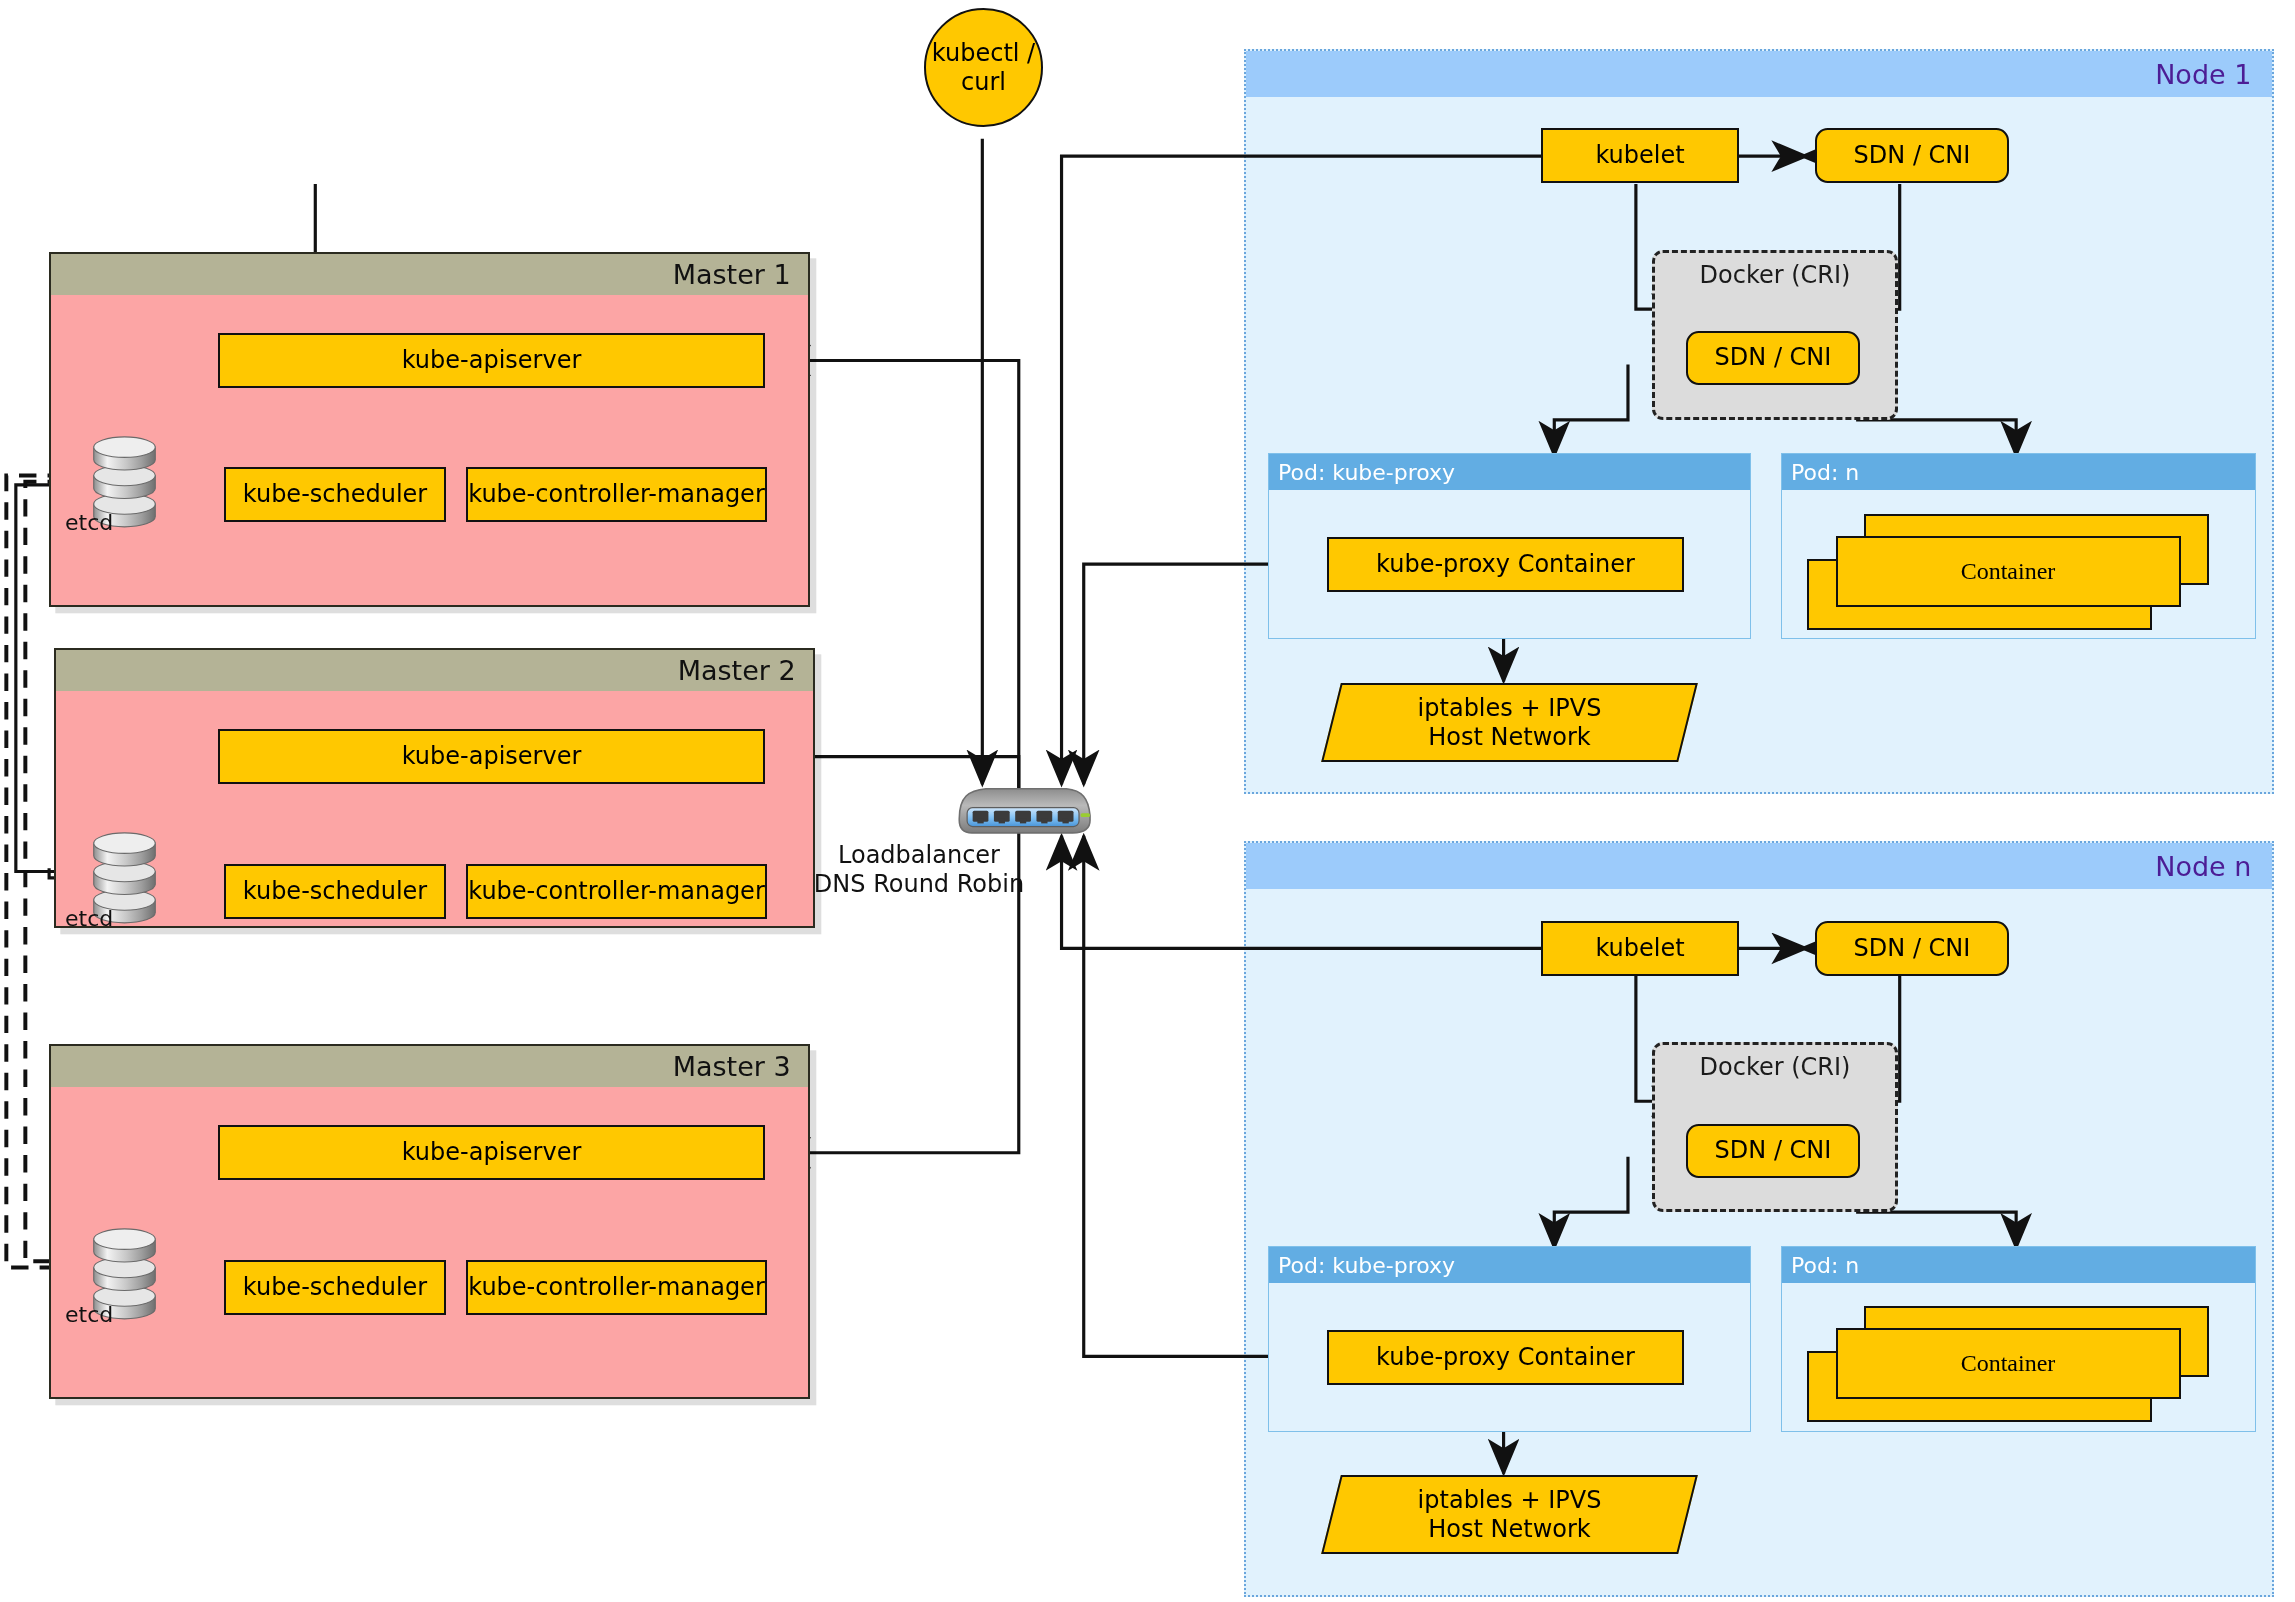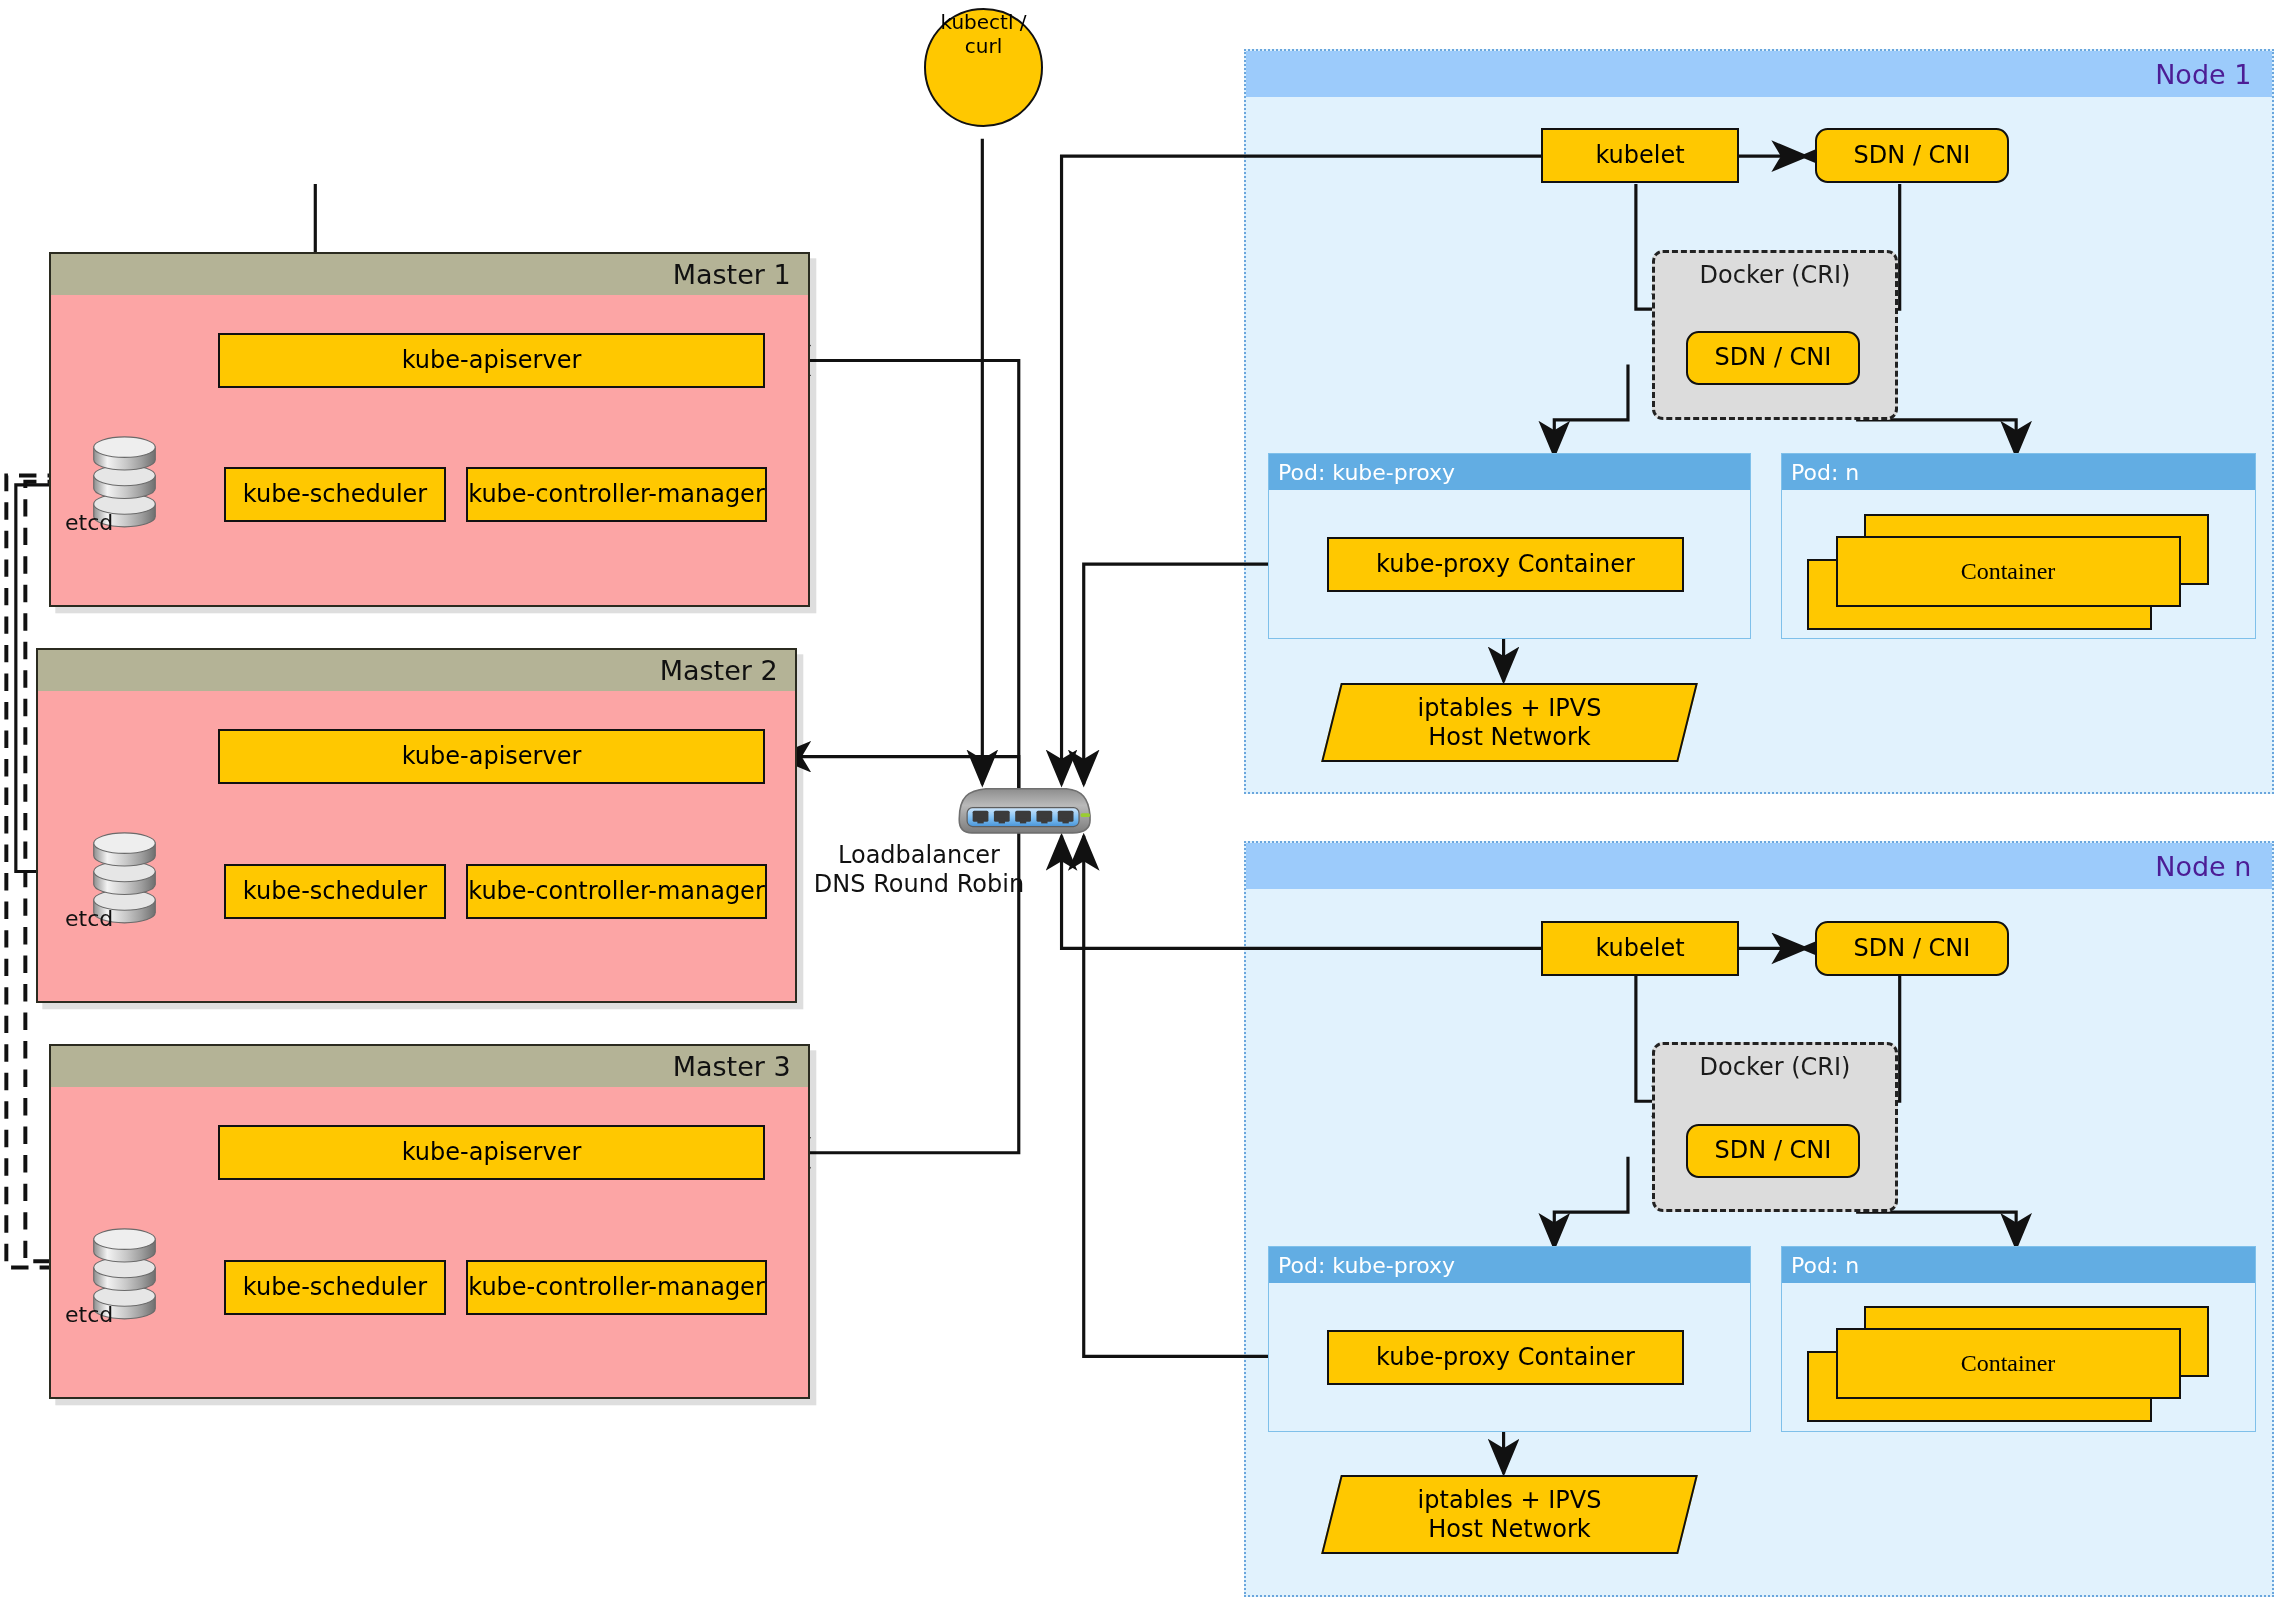--- a/index.html
+++ b/index.html
@@ -41,22 +41,22 @@
           padding-left:9px;box-sizing:border-box;
           font-size:22px;color:#ffffff;}
 
   
   .docker{background:#DCDCDC;border:3.2px dashed #222;border-radius:11px;z-index:12;}
   .docker-title{position:absolute;left:0;right:0;top:8px;text-align:center;
                 font-size:24px;color:#1b1b1b;}
 
   
   .circle{background:#FFC800;border:2.4px solid #111;border-radius:50%;
-          display:flex;align-items:flex-start;justify-content:center;
-          text-align:center;font-size:20px;line-height:1.2;z-index:20;}
+          display:flex;align-items:center;justify-content:center;
+          text-align:center;font-size:24px;line-height:1.2;z-index:20;}
 
   
   .para{z-index:20;}
   .para .pshape{position:absolute;inset:0;background:#FFC800;border:2.4px solid #111;
                 transform:skewX(-14deg);}
   .para .plabel{position:absolute;inset:0;display:flex;align-items:center;
                 justify-content:center;text-align:center;font-size:24px;line-height:1.2;color:#000;}
 
   
   .etcd{z-index:14;}
@@ -212,21 +212,21 @@
         <ellipse cx="45" cy="96" rx="39" ry="13" fill="#e6e6e6"></ellipse>
         <path d="M6,60 L6,76 A39,13 0 0 0 84,76 L84,60 Z" fill="url(#cyl1)"></path>
         <ellipse cx="45" cy="60" rx="39" ry="13" fill="#e6e6e6"></ellipse>
         <path d="M6,24 L6,40 A39,13 0 0 0 84,40 L84,24 Z" fill="url(#cyl1)"></path>
         <ellipse cx="45" cy="24" rx="39" ry="13" fill="#eeeeee"></ellipse>
       </g>
     </svg>
     <div class="etcd-label">etcd</div>
   </div>
 
-  <div class="abs master" style="left:36px;top:648px;width:761px;height:355px;">
+  <div class="abs master" style="left:54px;top:648px;width:761px;height:280px;">
     <div class="master-hd">Master 2</div>
   </div>
   <div class="abs ybox" style="left:218px;top:729px;width:547px;height:55px;">kube-apiserver</div>
   <div class="abs ybox" style="left:224px;top:864px;width:222px;height:55px;">kube-scheduler</div>
   <div class="abs ybox" style="left:466px;top:864px;width:301px;height:55px;">kube-controller-manager</div>
   <div class="abs etcd" style="left:89px;top:824px;width:71px;height:103px;">
     <svg viewBox="0 0 90 130" width="71" height="103">
       <g stroke="#6a6a6a" stroke-width="1.4">
         <path d="M6,96 L6,112 A39,13 0 0 0 84,112 L84,96 Z" fill="url(#cyl1)"></path>
         <ellipse cx="45" cy="96" rx="39" ry="13" fill="#e6e6e6"></ellipse>

